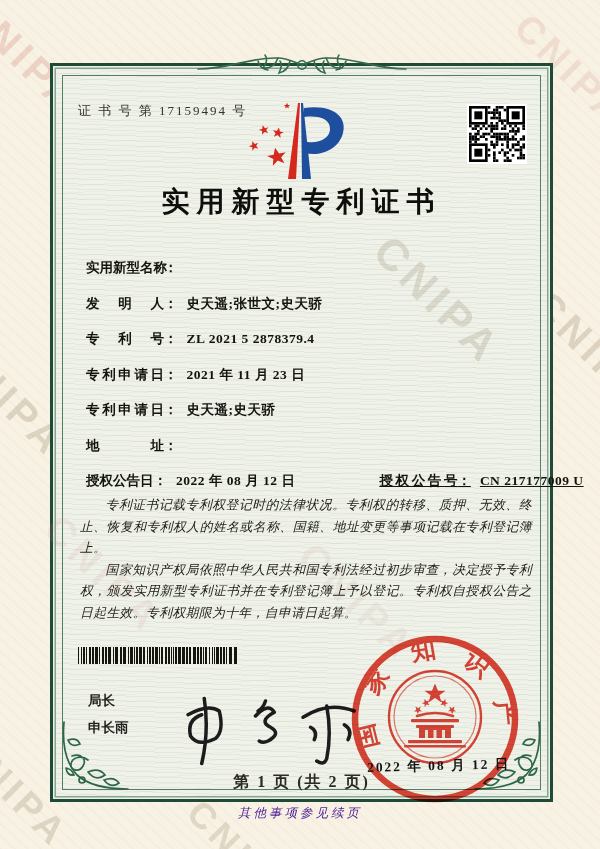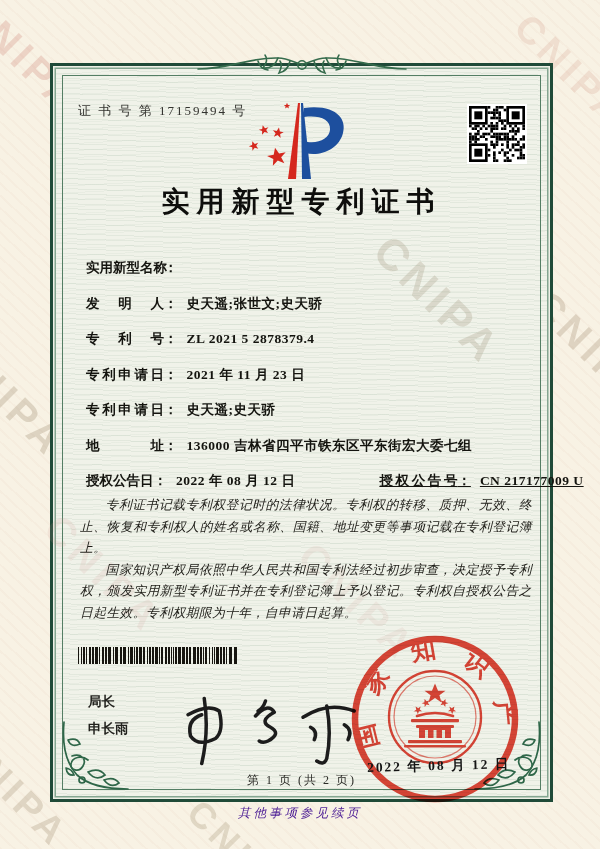--- a/index.html
+++ b/index.html
@@ -55,32 +55,32 @@
   .body-text{
     position:absolute;left:27px;top:429px;width:452px;z-index:1;
     font-size:12.8px;line-height:21.6px;color:#1e1d18;
     font-style:italic;letter-spacing:.4px;text-align:justify;
   }
   .body-text p{margin:0;text-indent:2em;}
   .barcode{position:absolute;left:25px;top:581px;z-index:1;}
   .signer{
     position:absolute;left:35px;top:622px;z-index:1;
     font-size:13.5px;font-weight:700;color:#22221e;line-height:27px;
-    font-family:Liberation Serif, serif;
+    font-family:Liberation Mono, monospace;
   }
   .signature{position:absolute;left:125px;top:630px;z-index:2;}
   .seal{position:absolute;left:292px;top:563px;z-index:2;mix-blend-mode:multiply;opacity:.93;}
   .seal-date{
     position:absolute;left:314px;top:691px;z-index:3;
     font-size:13.5px;font-weight:700;letter-spacing:2px;color:#141414;
     transform:rotate(-1.5deg);white-space:nowrap;
   }
   .page-num{
     position:absolute;left:0;right:0;top:706px;z-index:1;
-    text-align:center;font-size:12px;letter-spacing:2px;color:#2a2a26;
+    text-align:center;font-size:16px;letter-spacing:2px;color:#2a2a26;font-weight:bold;
   }
   .continuation{
     position:absolute;left:0;right:0;top:805px;z-index:1;
     text-align:center;font-size:12.5px;letter-spacing:3px;color:#4c1d95;font-style:italic;
   }
   .corner-orn{position:absolute;z-index:1;pointer-events:none;}
   .corner-orn.bl{left:5px;bottom:5px;}
   .corner-orn.br{right:5px;bottom:5px;transform:scaleX(-1);}
   .top-orn{position:absolute;top:-17px;left:50%;transform:translateX(-50%);z-index:2;pointer-events:none;}
 </style>
@@ -335,21 +335,20 @@
       <span class="fvalue">2021 年 11 月 23 日</span>
     </div>
     <div class="frow">
       <span class="flabel">专利申请日</span>
       <span class="fcolon">：</span>
       <span class="fvalue">史天遥;史天骄</span>
     </div>
     <div class="frow">
       <span class="flabel">地址</span>
       <span class="fcolon">：</span>
-      <span class="fvalue">136000 吉林省四平市铁东区平东街宏大委七组</span>
     </div>
     <div class="frow">
       <span class="flabel">授权公告日</span>
       <span class="fcolon">：</span>
       <span class="fvalue">2022 年 08 月 12 日</span>
       <span class="grant-no">
         <span class="flabel">授权公告号</span>
         <span class="fcolon">：</span>
         <span class="fvalue">CN 217177009 U</span>
       </span>

